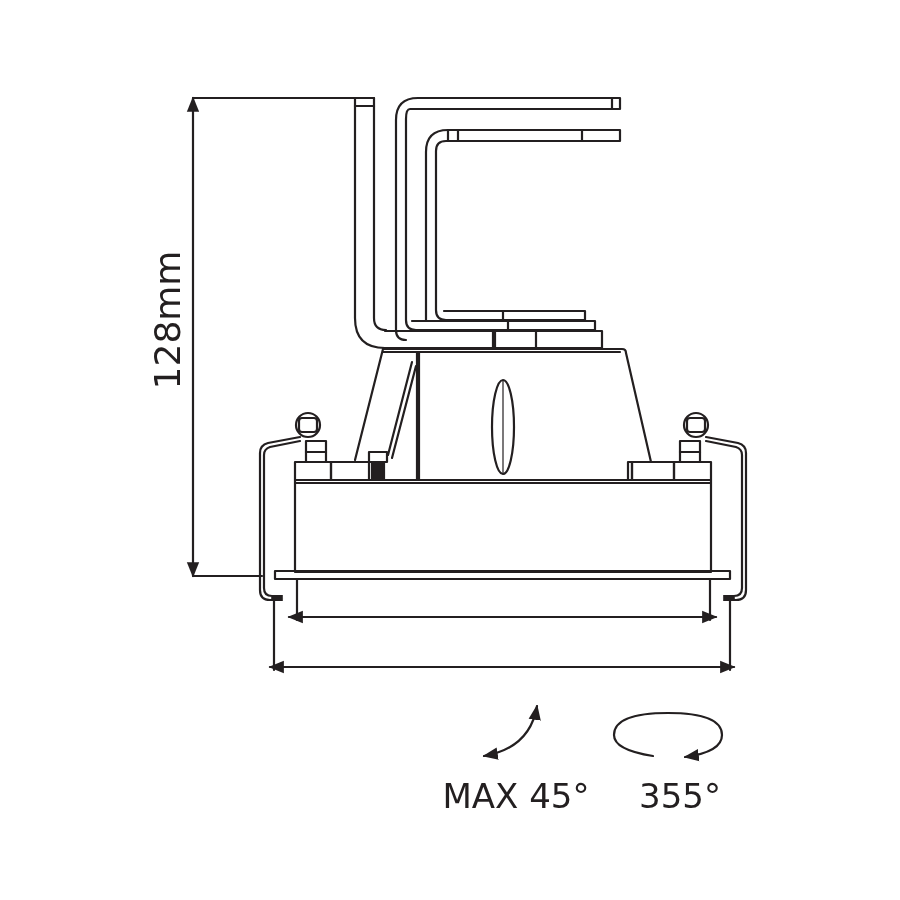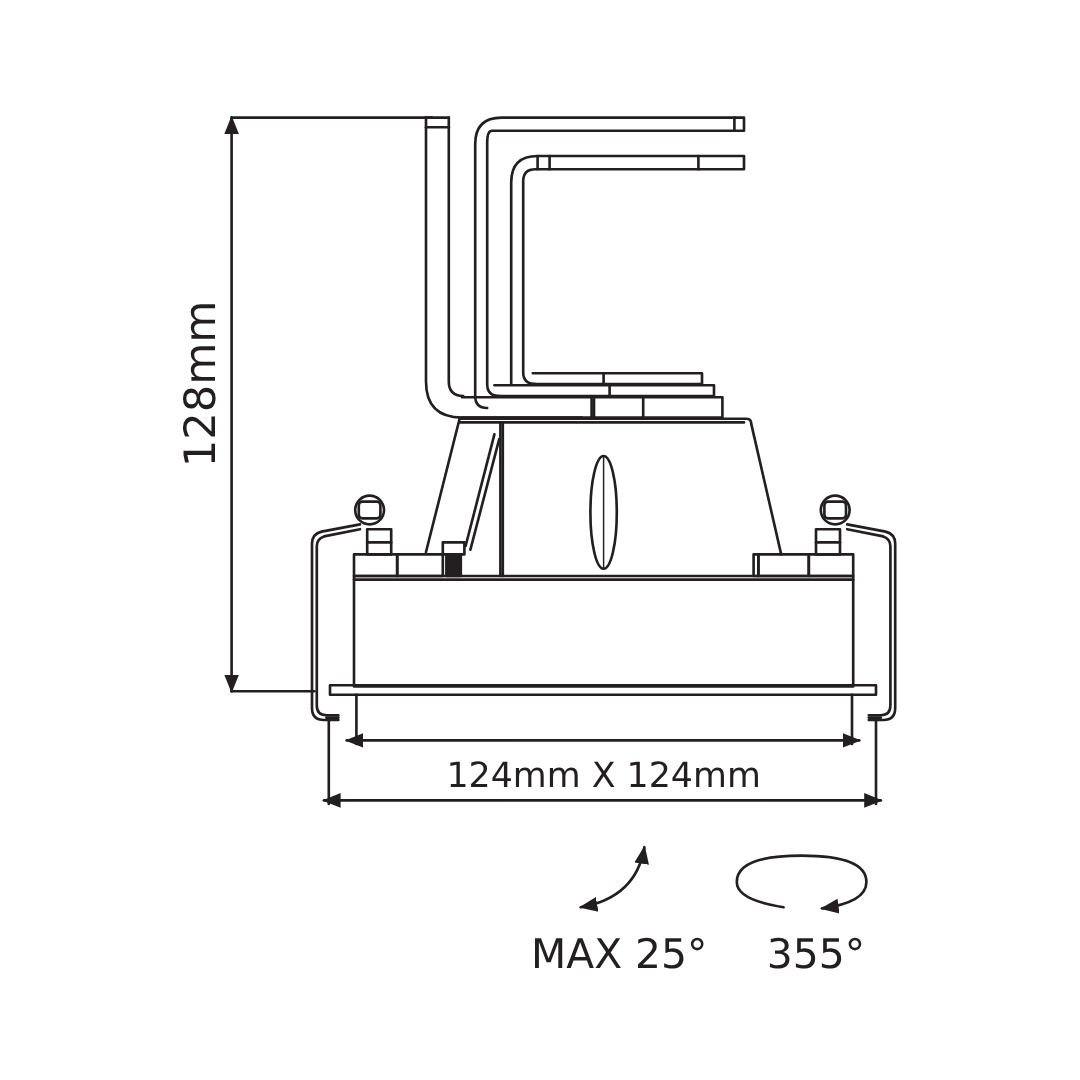--- a/index.html
+++ b/index.html
@@ -120,16 +120,15 @@
     <g>
       <path d="M484,756 Q530,748 537,706" marker-start="url(#arr)" marker-end="url(#arr)"></path>
     </g>
 
     <g>
       <path d="M653,756 Q614,750 614,735 Q614,713 668,713 Q722,713 722,735 Q722,752 685,757" marker-end="url(#arr)"></path>
     </g>
   </svg>
 
   <div class="lbl" id="height-label">128mm</div>
-  <div class="lbl" id="outer-label">124mm X 124mm</div>
-  <div class="lbl" id="tilt-label">MAX 25°</div>
+  <div class="lbl" id="tilt-label">MAX 45°</div>
   <div class="lbl" id="rotate-label">355°</div>
 </div>
 
 </body></html>

